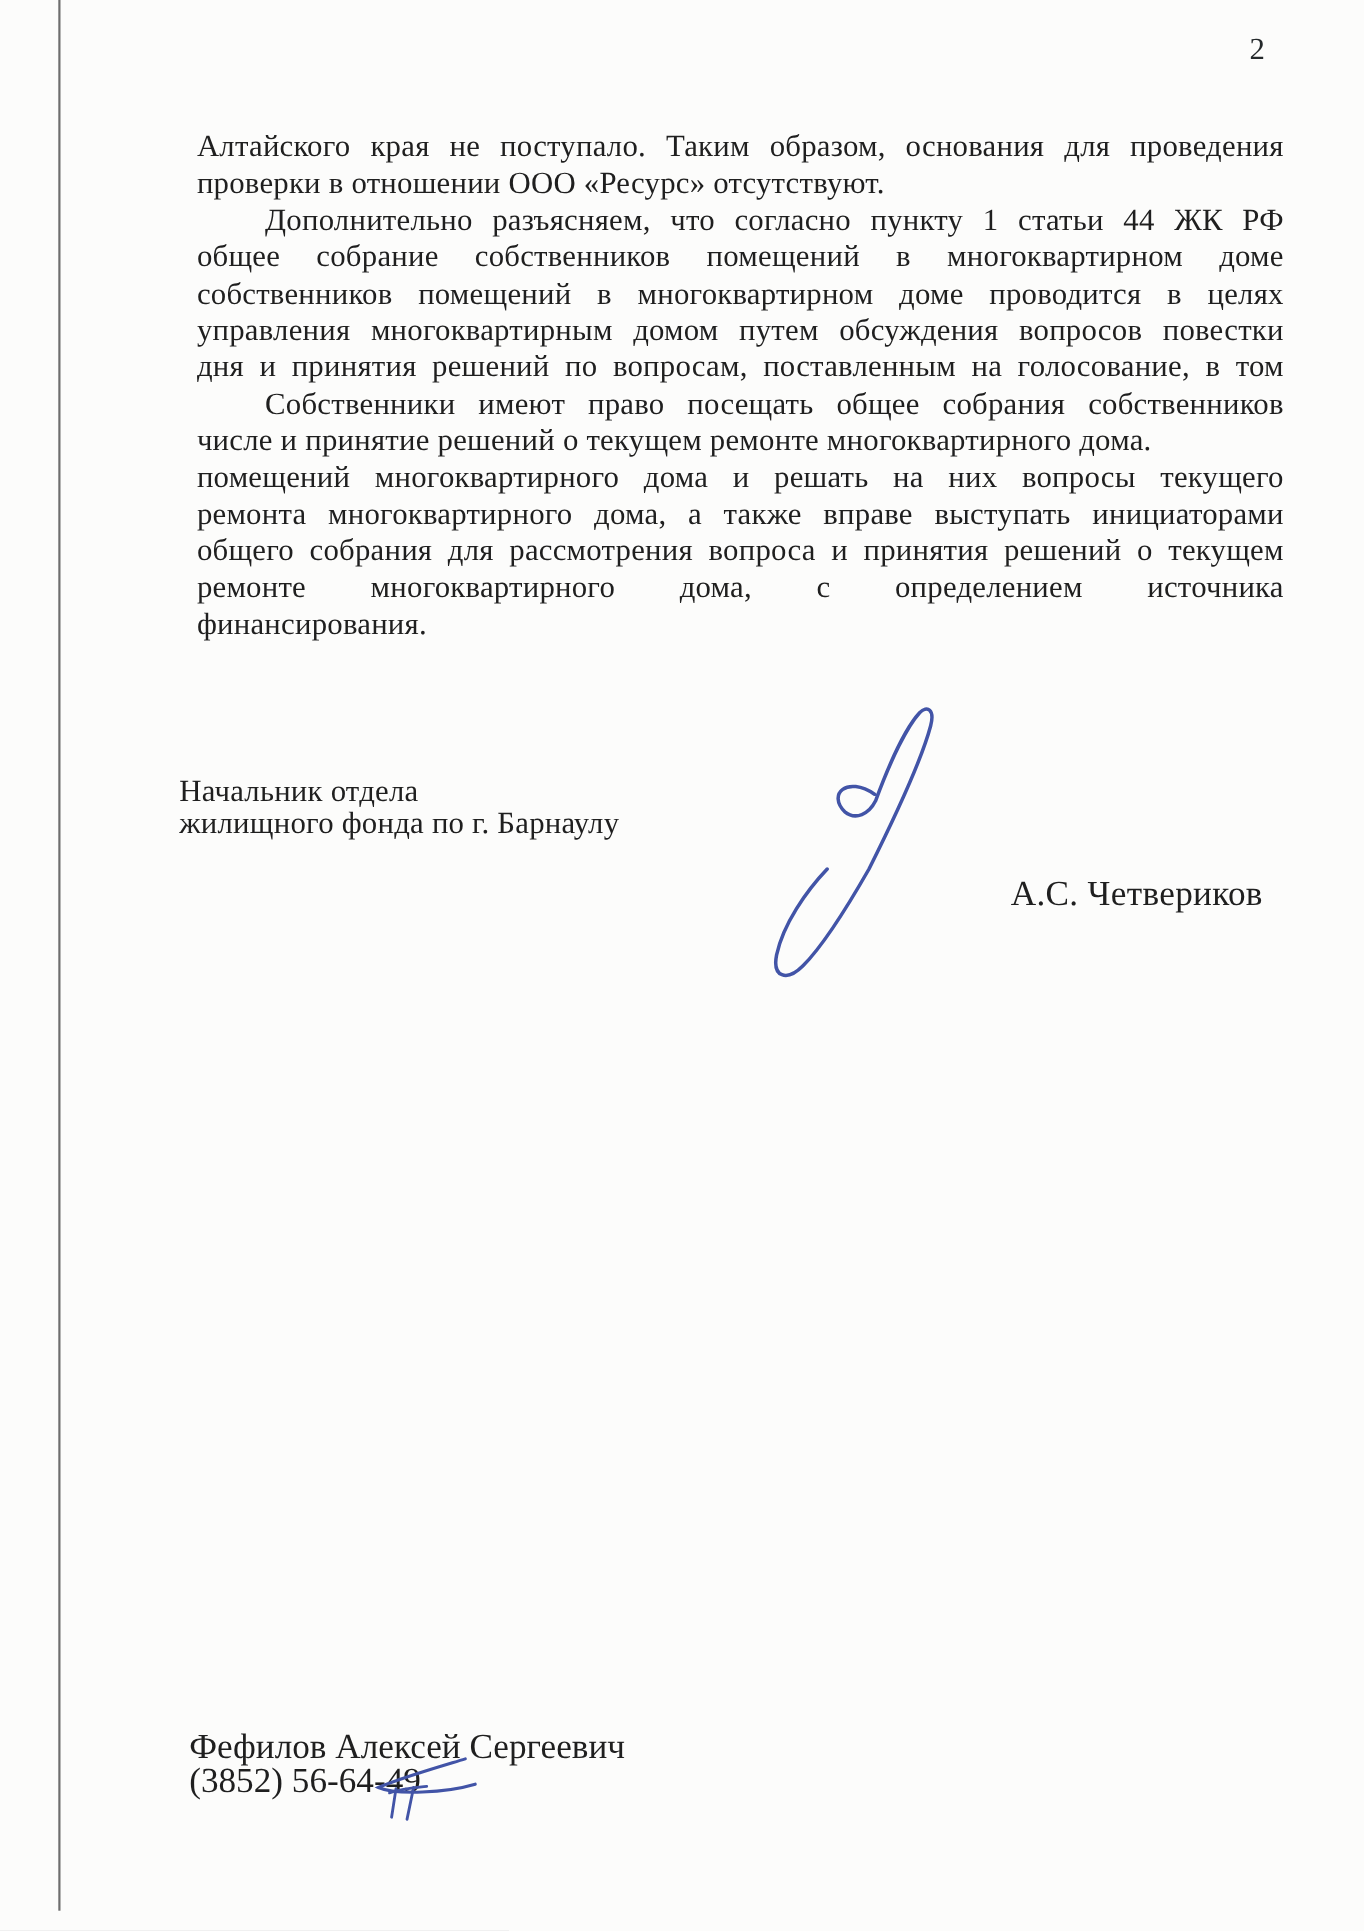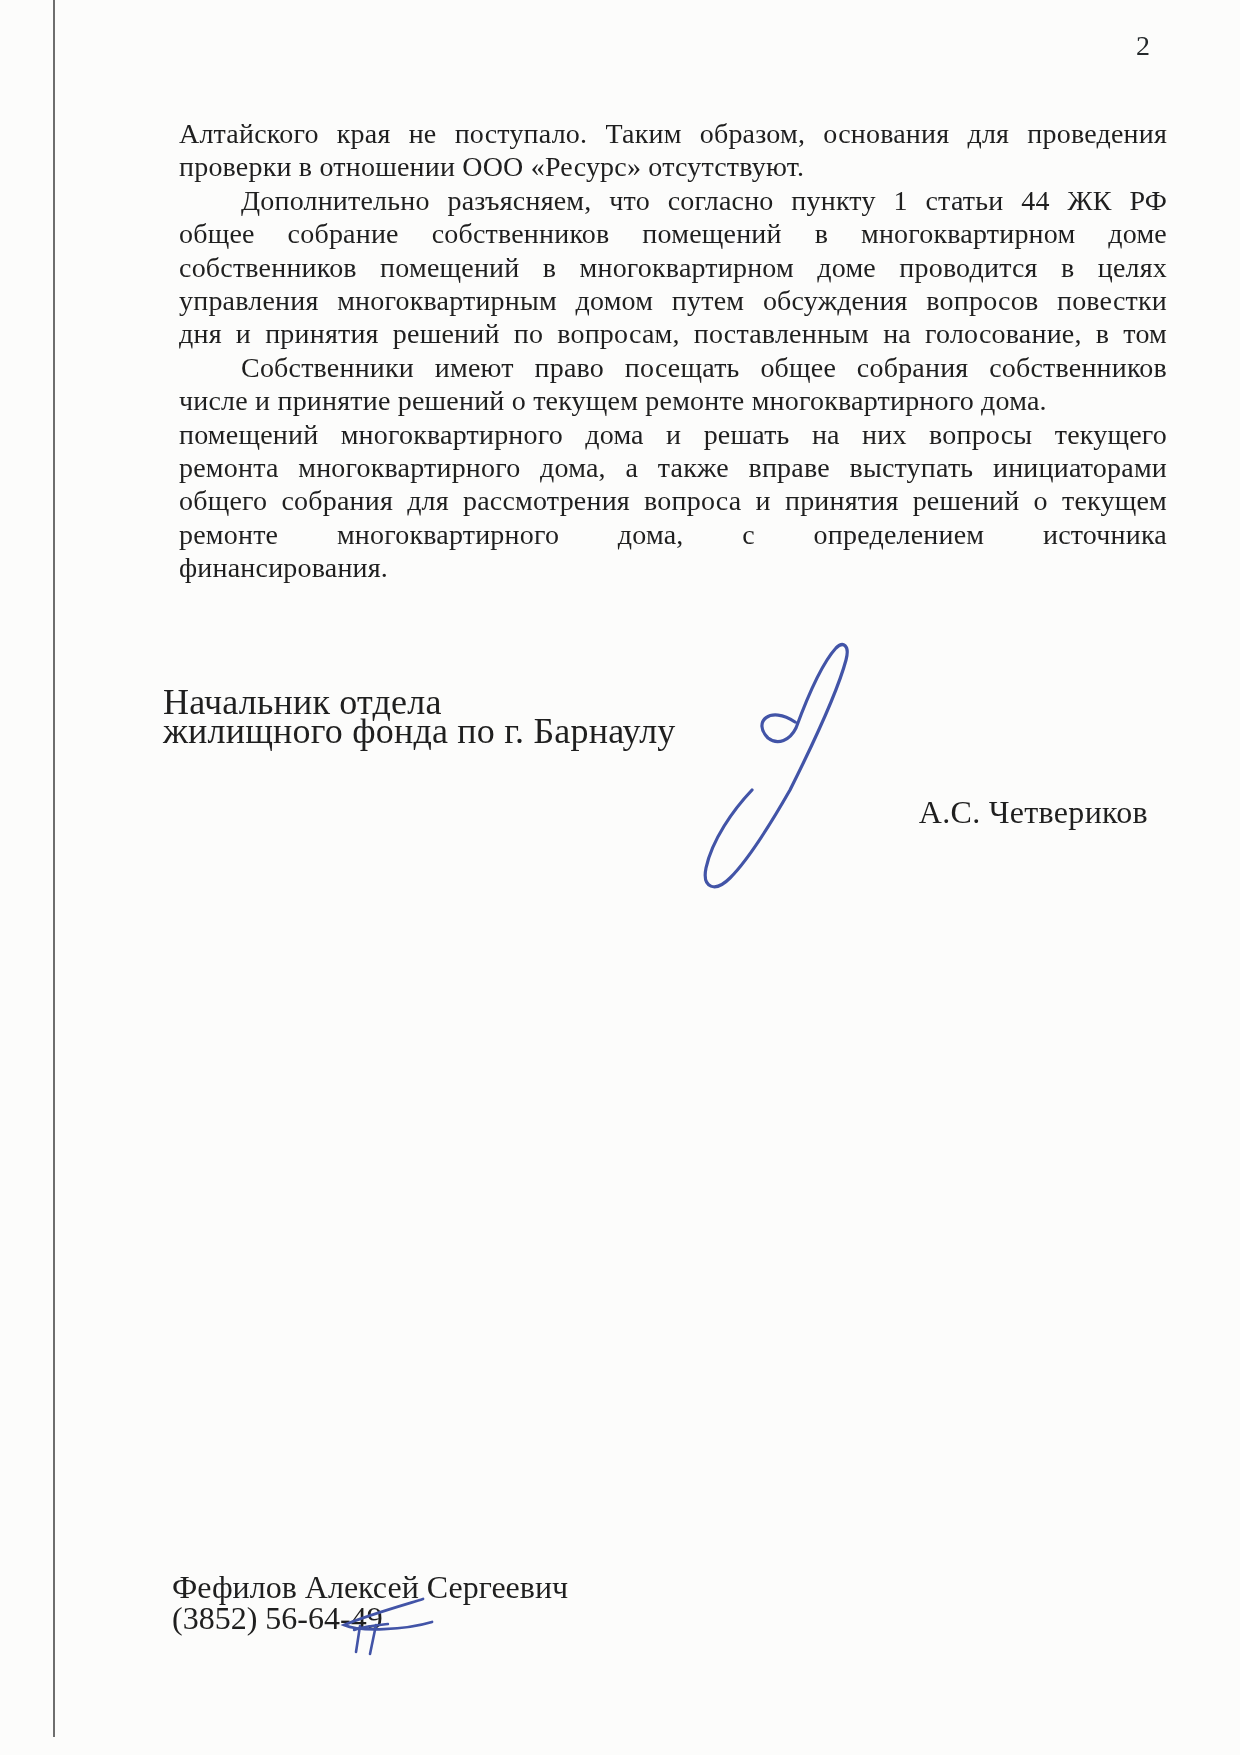--- a/index.html
+++ b/index.html
@@ -37,22 +37,22 @@
   .pline {
     text-align: justify;
     text-align-last: justify;
     height: 33.4px;
     white-space: normal;
   }
   .pline.last { text-align-last: left; }
   .pline.indent { text-indent: 62px; }
   .sig-titles {
     position: absolute;
-    left: 163px; top: 688px;
-    font-size: 36px;
+    left: 163px; top: 706px;
+    font-size: 28px;
     line-height: 28.6px;
     letter-spacing: 0.2px;
   }
   .sig-name {
     position: absolute;
     top: 794px; right: 92px;
     font-size: 32px;
     letter-spacing: 0.3px;
   }
   .signature-svg {

